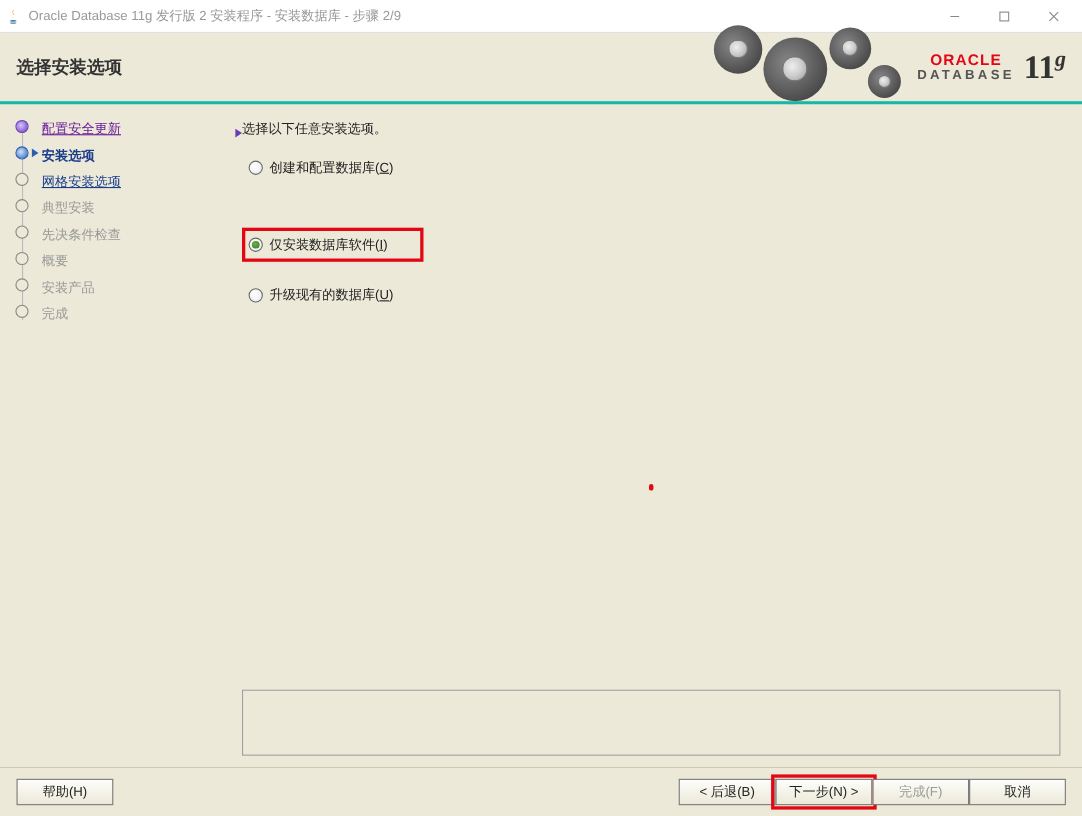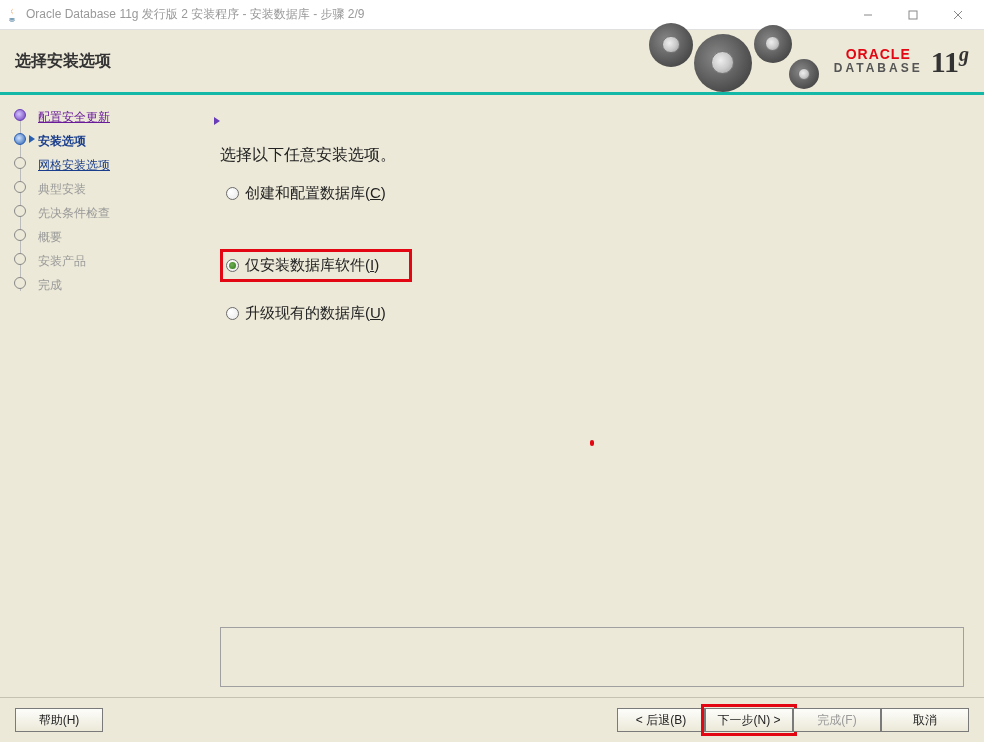--- a/index.html
+++ b/index.html
@@ -200,24 +200,23 @@
   }
   .content {
     flex: 1;
     background: #ece9d8;
     padding: 14px 20px 10px 10px;
     display: flex;
     flex-direction: column;
     position: relative;
   }
   .content .prompt {
-    font-size: 16px;
+    font-size: 12px;
     margin-bottom: 16px;
     color: #222;
-    margin-top: 36px;
   }
   .radio-row {
     display: flex;
     align-items: center;
     margin-bottom: 20px;
     padding: 2px 6px;
   }
   .radio-row.highlighted {
     border: 3px solid #e30613;
     padding: 4px 30px 4px 3px;
@@ -234,21 +233,21 @@
     position: relative;
     flex-shrink: 0;
   }
   .radio-circle.checked::after {
     content: "";
     position: absolute;
     inset: 2px;
     border-radius: 50%;
     background: radial-gradient(circle at 40% 40%, #6fae55 0%, #2f7a18 100%);
   }
-  .radio-label { font-size: 15px; color: #222; }
+  .radio-label { font-size: 12px; color: #222; }
   .radio-label u { text-decoration: underline; }
   .message-box {
     margin-top: auto;
     height: 60px;
     border: 1px solid #a0a0a0;
     background: #ece9d8;
   }
   .footer {
     height: 45px;
     background: #ece9d8;

